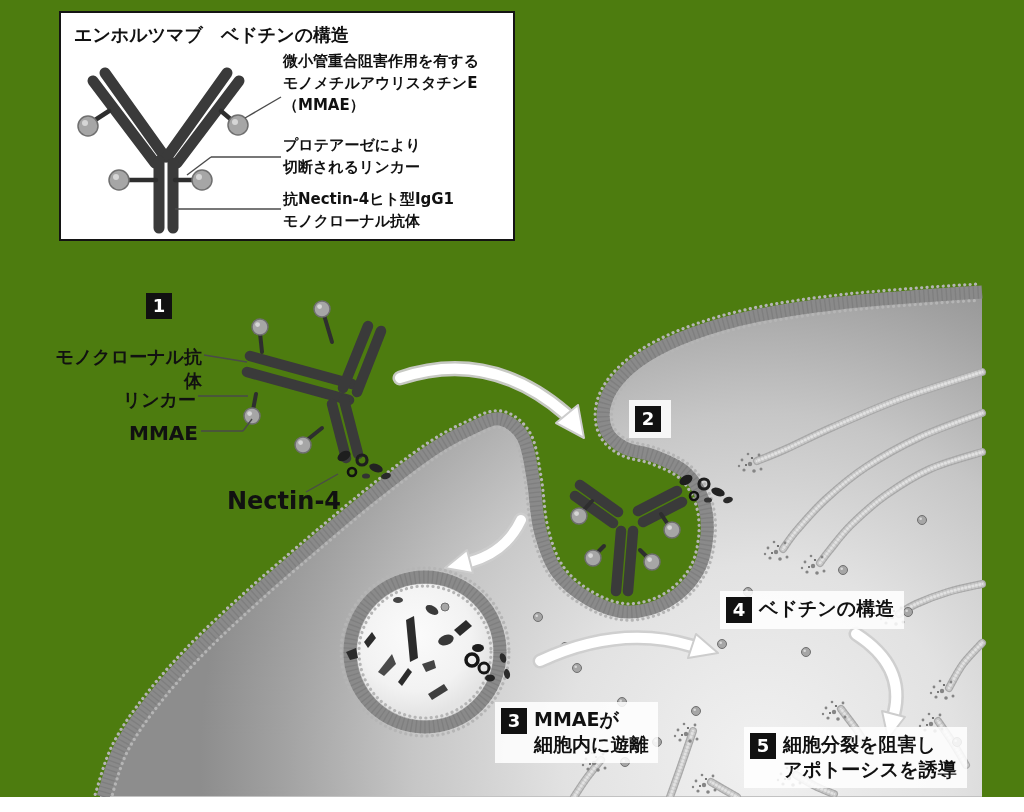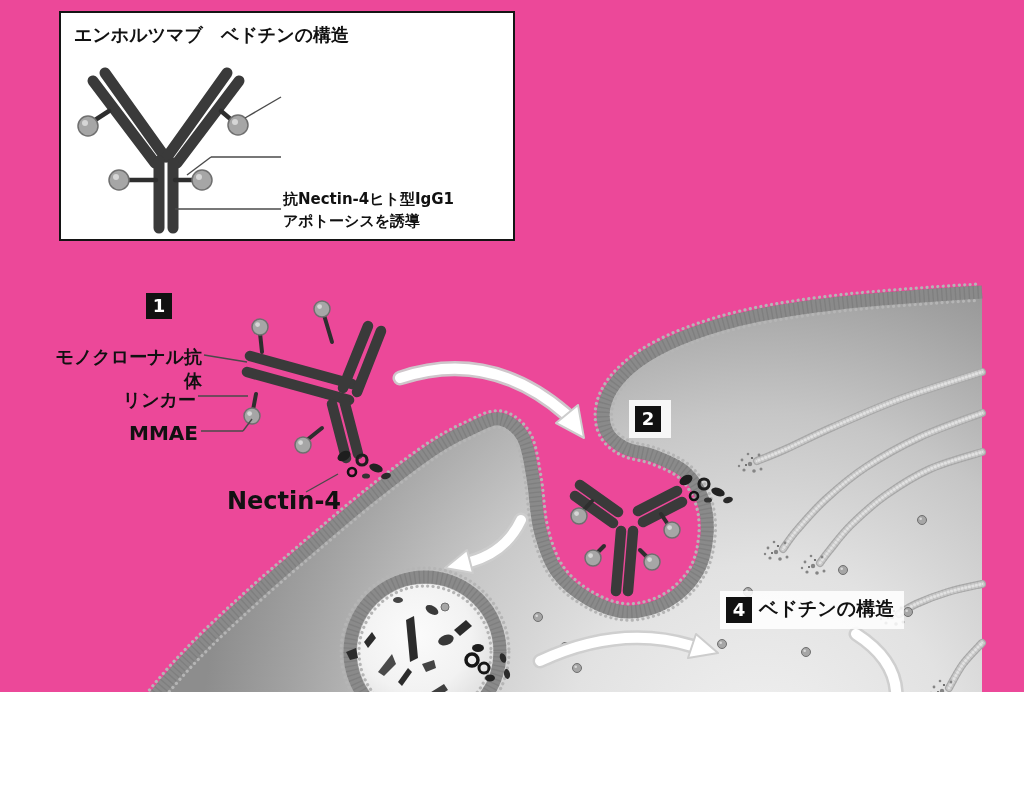--- a/index.html
+++ b/index.html
@@ -1,16 +1,16 @@
 <!DOCTYPE html>
 <html><head>
 <meta charset="utf-8">
 <style>
   html,body{margin:0;padding:0;background:#fff;}
-  #stage{position:relative;width:1024px;height:692px;background:#ec4899;overflow:hidden;
+  #stage{position:relative;width:1024px;height:797px;background:#4d7c0f;overflow:hidden;
          font-family:"DejaVu Sans","Liberation Sans",sans-serif;color:#111;}
   #art{position:absolute;left:0;top:0;z-index:1;}
   .lbl{position:absolute;z-index:2;font-weight:700;white-space:pre-line;}
   
   #structure-box{position:absolute;left:59px;top:11px;width:452px;height:226px;
     border:2px solid #141414;background:#fff;z-index:3;}
   #structure-box .title{position:absolute;left:13px;top:10px;font-size:18px;font-weight:700;}
   #structure-box .ann{position:absolute;left:222px;font-size:15px;font-weight:700;
     line-height:1.45;white-space:pre-line;}
   #boxart{position:absolute;left:0;top:0;}
@@ -357,39 +357,48 @@
         <circle cx="58" cy="167" r="10" fill="#a6a6a6" stroke="#6f6f6f" stroke-width="1.5"></circle>
         <circle cx="55" cy="164" r="3" fill="#d6d6d6"></circle>
         <circle cx="141" cy="167" r="10" fill="#a6a6a6" stroke="#6f6f6f" stroke-width="1.5"></circle>
         <circle cx="138" cy="164" r="3" fill="#d6d6d6"></circle>
         <line x1="184" y1="105" x2="220" y2="84" stroke="#4a4a4a" stroke-width="1.4"></line>
         <line x1="126" y1="162" x2="150" y2="144" stroke="#4a4a4a" stroke-width="1.4"></line>
         <line x1="150" y1="144" x2="220" y2="144" stroke="#4a4a4a" stroke-width="1.4"></line>
         <line x1="114" y1="196" x2="220" y2="196" stroke="#4a4a4a" stroke-width="1.4"></line>
       </svg>
     <div class="title">エンホルツマブ　ベドチンの構造</div>
+    <div class="ann" style="top:38px">微小管重合阻害作用を有する
+モノメチルアウリスタチンE
+（MMAE）</div>
+    <div class="ann" style="top:122px">プロテアーゼにより
+切断されるリンカー</div>
     <div class="ann" style="top:176px">抗Nectin-4ヒト型IgG1
-アポトーシスを誘導</div>
+モノクローナル抗体</div>
   </div>
 
   <div class="lbl" style="left:40px;top:345px;width:162px;text-align:right;font-size:18px">モノクローナル抗体</div>
   <div class="lbl" style="left:40px;top:421px;width:158px;text-align:right;font-size:20px">MMAE</div>
   <div class="lbl" style="left:40px;top:388px;width:156px;text-align:right;font-size:18px">リンカー</div>
   <div class="lbl" style="left:227px;top:487px;font-size:24px">Nectin-4</div>
 
   <div class="step bare" style="left:146px;top:292px">
     <span class="stepnum">1</span>
   </div>
   <div class="step" style="left:629px;top:400px">
     <span class="stepnum">2</span>
   </div>
   <div class="step" style="left:495px;top:702px">
     <span class="stepnum">3</span>
+    <span class="steptext">MMAEが
+細胞内に遊離</span>
   </div>
   <div class="step" style="left:720px;top:591px">
     <span class="stepnum">4</span>
     <span class="steptext">ベドチンの構造</span>
   </div>
   <div class="step" style="left:744px;top:727px">
     <span class="stepnum">5</span>
+    <span class="steptext">細胞分裂を阻害し
+アポトーシスを誘導</span>
   </div>
 
 </div>
 
 </body></html>

